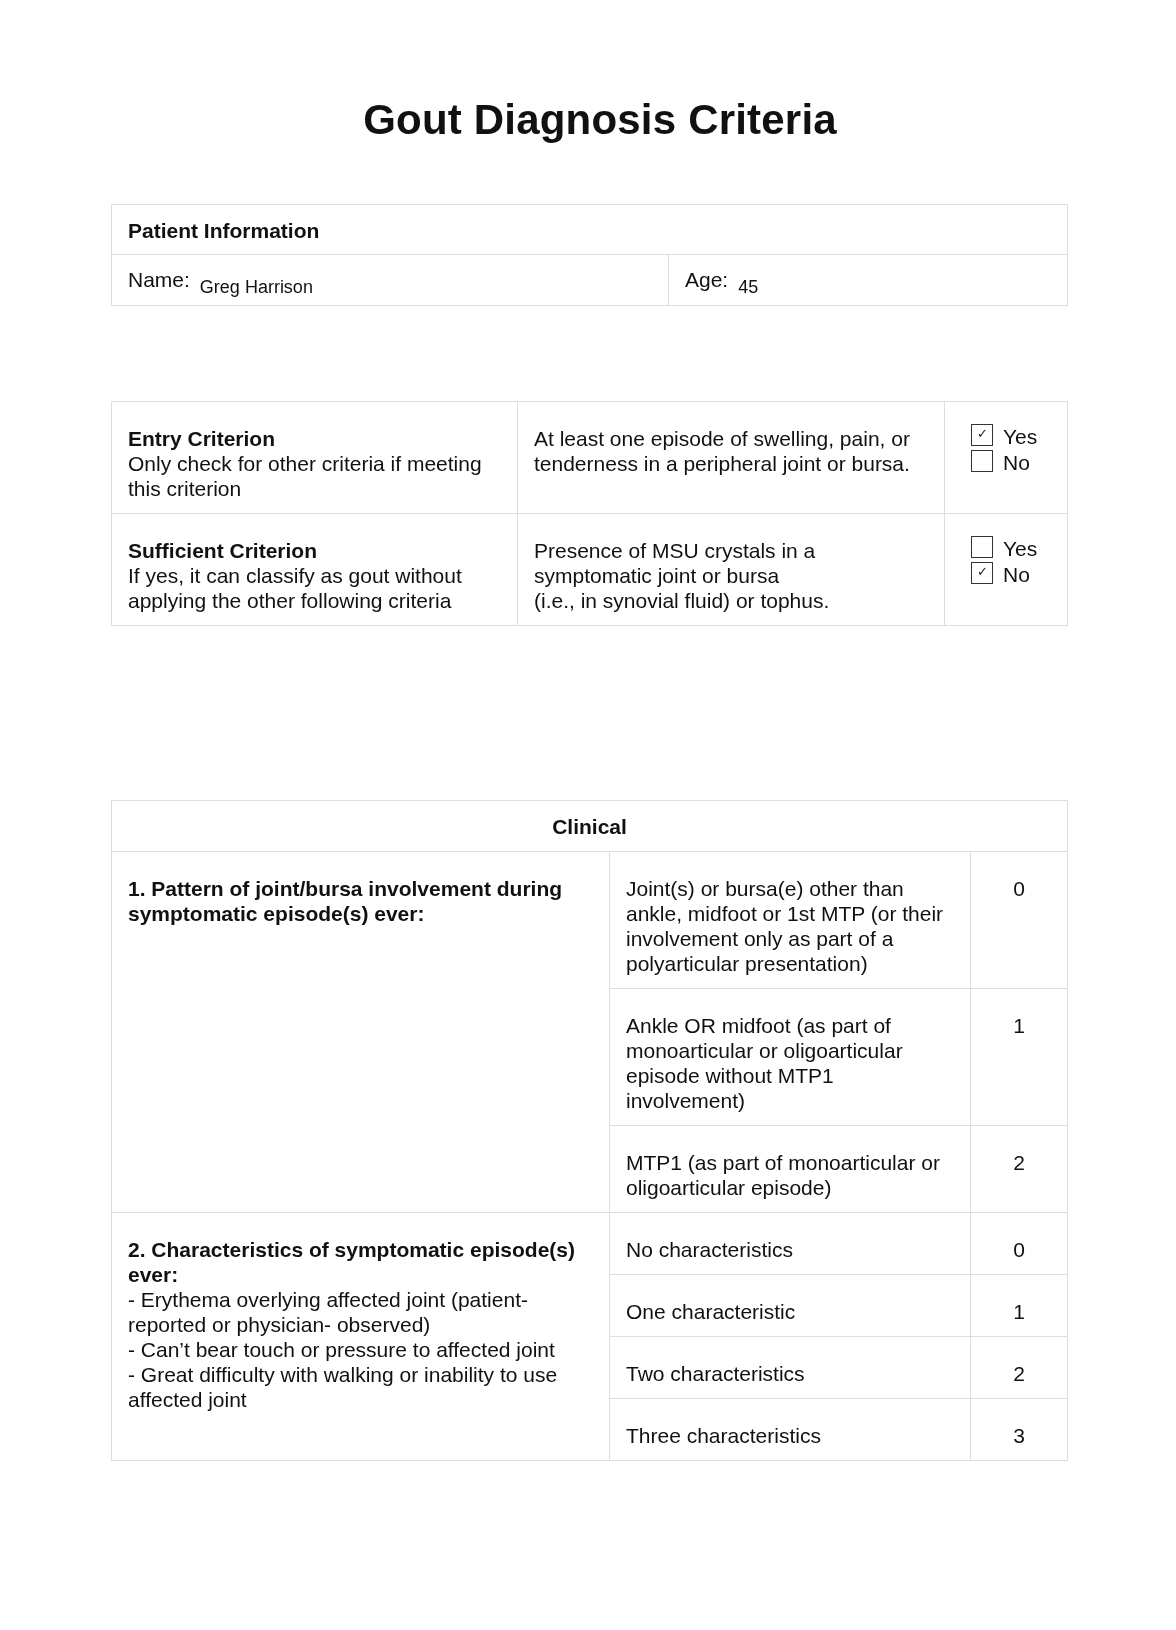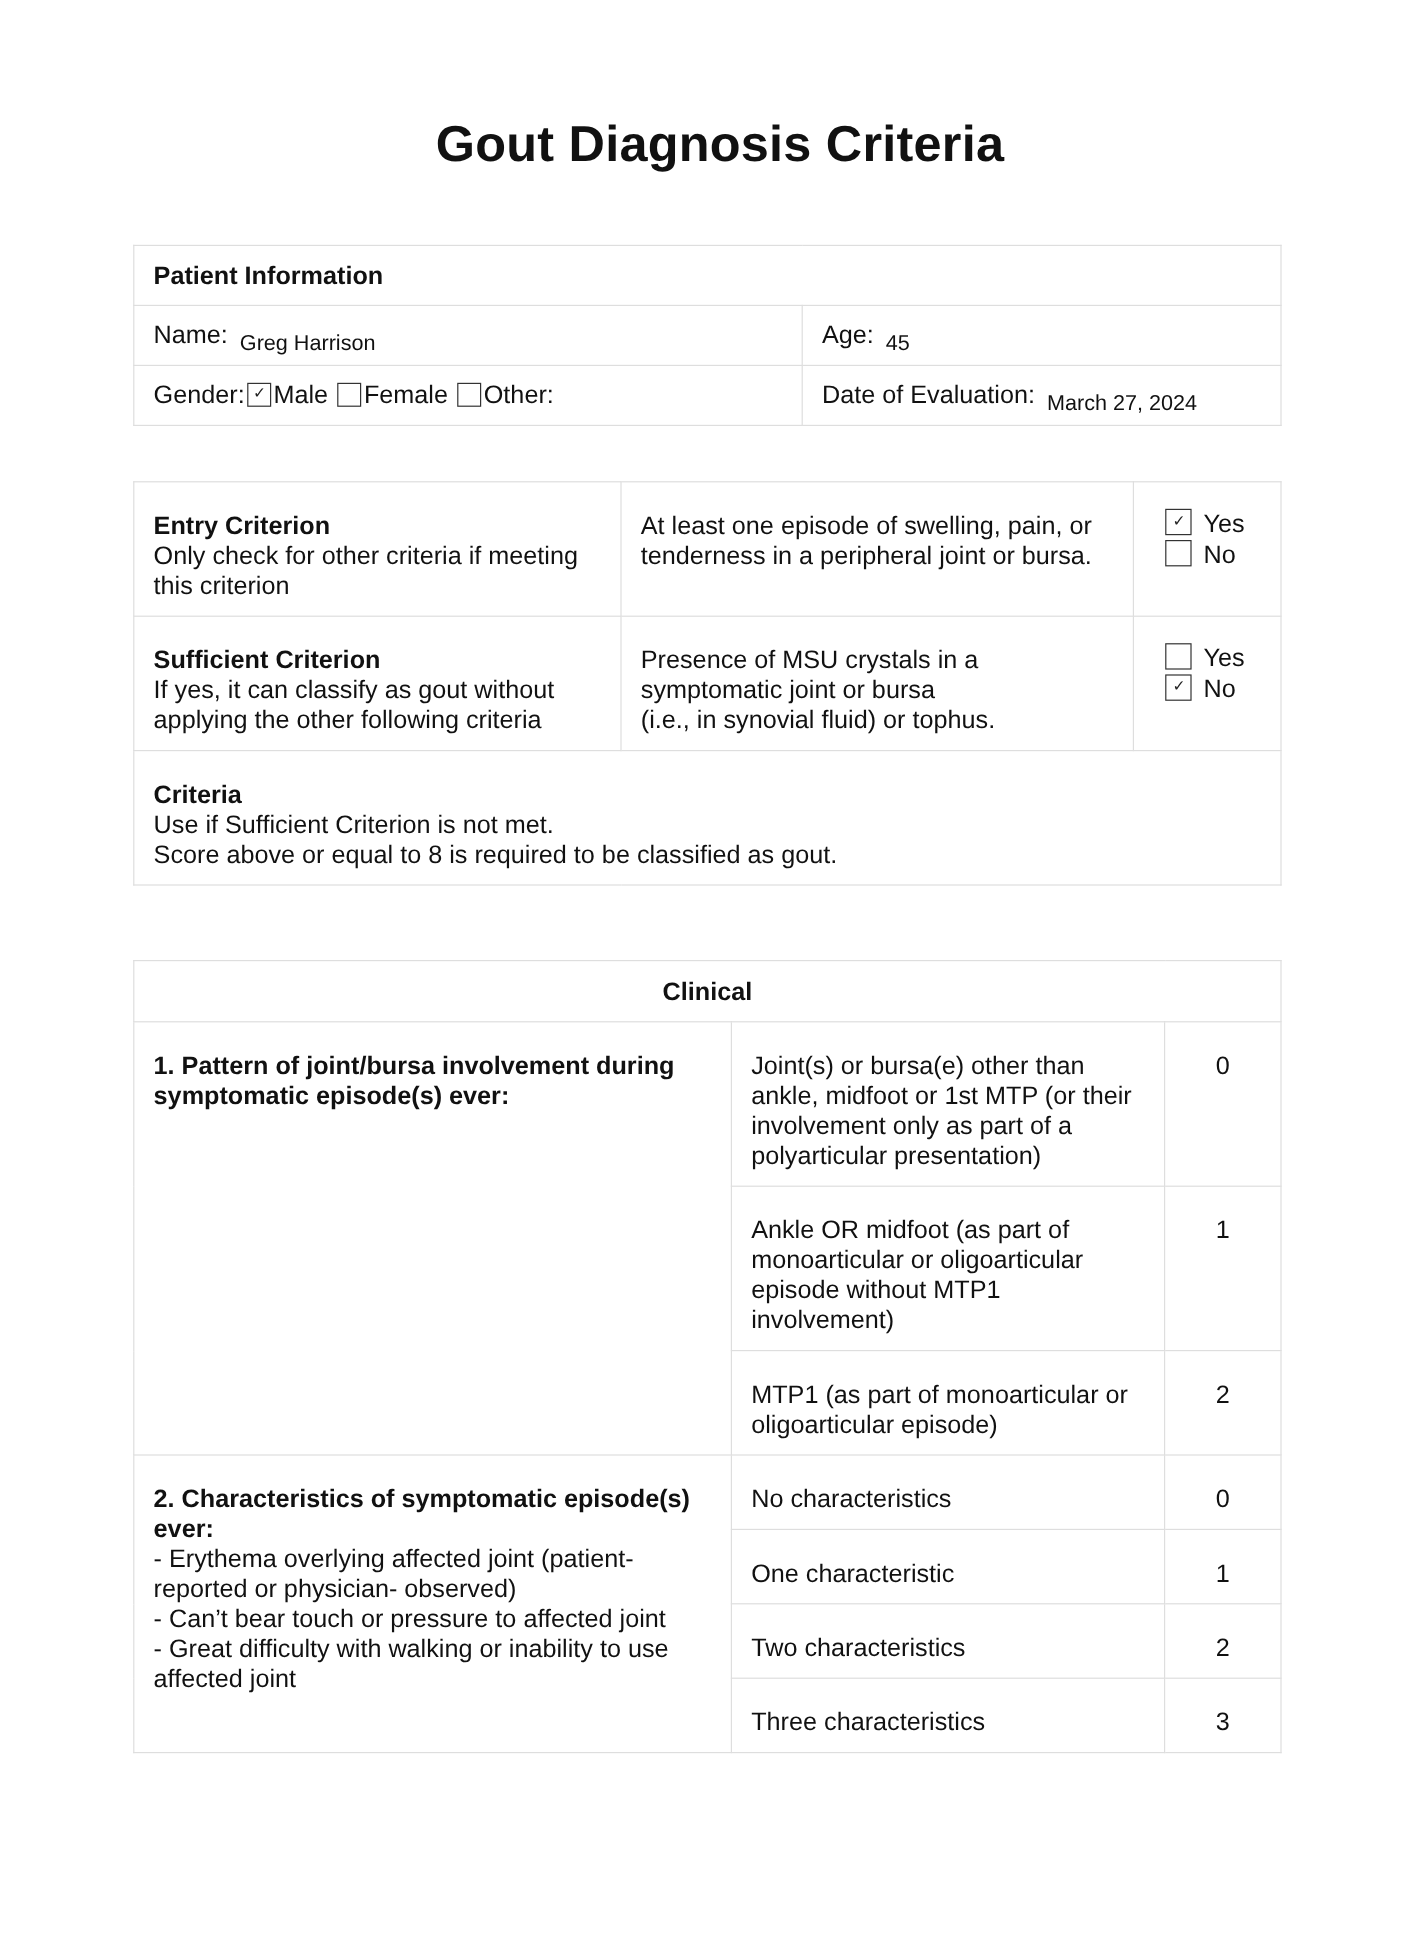--- a/index.html
+++ b/index.html
@@ -43,28 +43,20 @@
     <td colspan="2" class="hdr bold">Patient Information</td>
   </tr>
   <tr>
     <td>
       <span>Name:</span><span class="val">Greg Harrison</span>
     </td>
     <td>
       <span>Age:</span><span class="val">45</span>
     </td>
   </tr>
-  <tr>
-    <td>
-      <span>Gender:</span><span class="cb checked"></span><span>Male</span> <span class="cb"></span><span>Female</span> <span class="cb"></span><span>Other:</span>
-    </td>
-    <td>
-      <span>Date of Evaluation:</span><span class="val">March 27, 2024</span>
-    </td>
-  </tr>
 </tbody>
   </table>
 
 <table id="criteria">
   <colgroup>
       <col style="width:406px">
       <col style="width:427px">
       <col style="width:123px">
     </colgroup>
   <tbody>
@@ -97,27 +89,20 @@
     </td>
     <td class="yn">
       <div class="yn-row">
             <span class="cb"></span>
             <span>Yes</span>
           </div>
       <div class="yn-row">
             <span class="cb checked"></span>
             <span>No</span>
           </div>
-    </td>
-  </tr>
-  <tr>
-    <td colspan="3">
-      <span class="line bold">Criteria</span>
-      <span class="line">Use if Sufficient Criterion is not met.</span>
-      <span class="line">Score above or equal to 8 is required to be classified as gout.</span>
     </td>
   </tr>
 </tbody>
   </table>
 
 <table id="clinical">
   <colgroup>
       <col style="width:498px">
       <col style="width:361px">
       <col style="width:97px">

